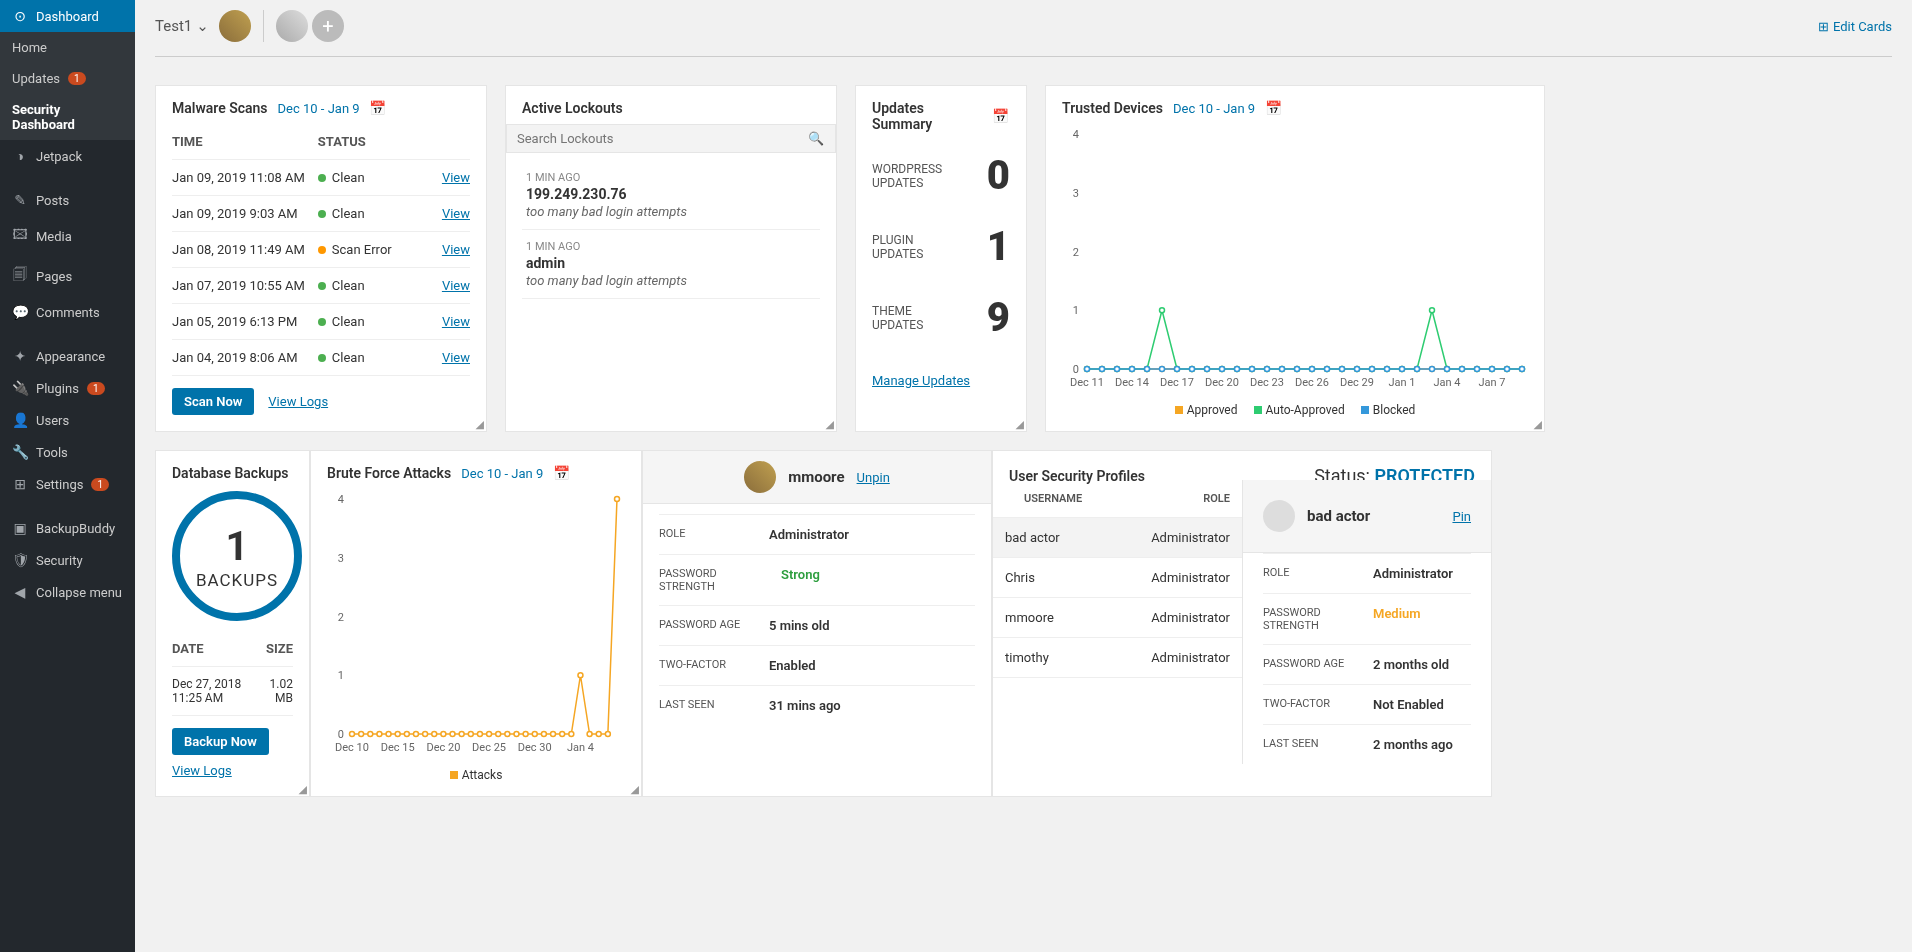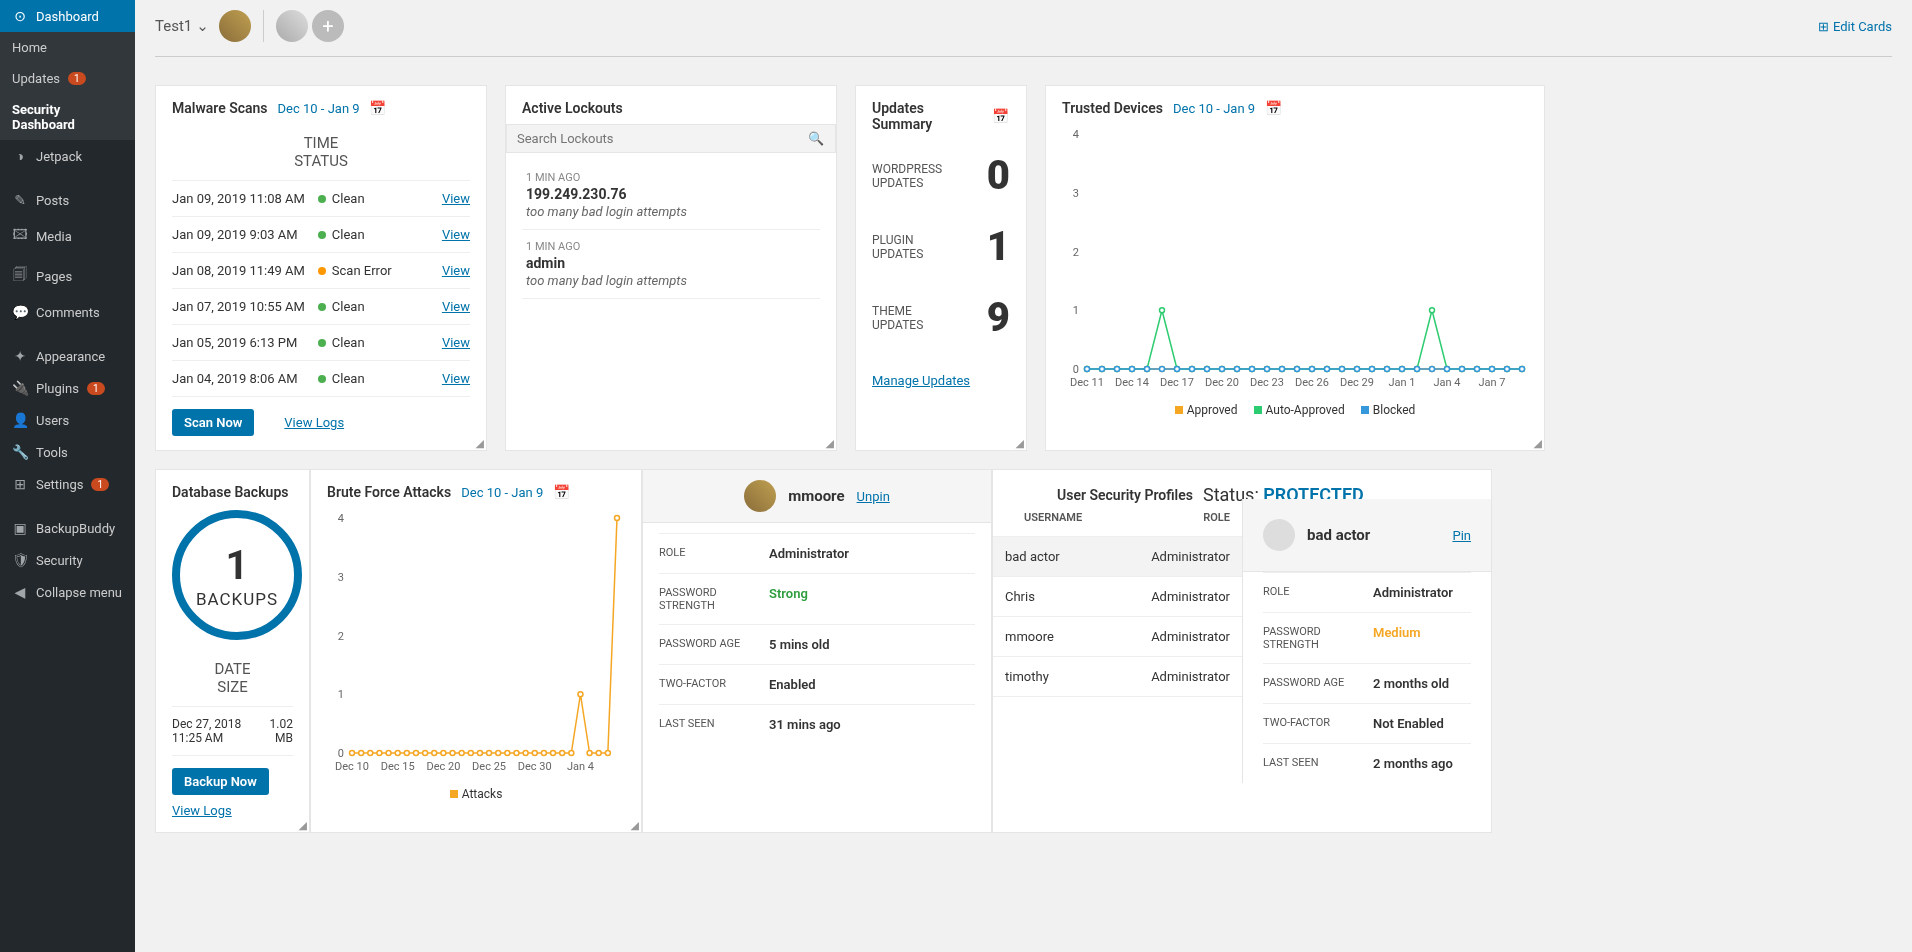--- a/index.html
+++ b/index.html
@@ -20,65 +20,65 @@
 .topbar .avatars { display: flex; align-items: center; gap: 4px; }
 .avatar { width: 32px; height: 32px; border-radius: 50%; background: #888 center/cover; display: inline-block; }
 .add-btn { width: 32px; height: 32px; border-radius: 50%; background: #bbb; color: #fff; display: inline-flex; align-items: center; justify-content: center; font-size: 20px; }
 .topbar .right { margin-left: auto; color: #0073aa; font-size: 13px; display: flex; align-items: center; gap: 4px; }
 .grid { display: grid; grid-template-columns: 332px 332px 172px 500px; gap: 18px; }
 .card { background: #fff; border: 1px solid #e5e5e5; padding: 14px 16px; position: relative; }
 .card h3 { font-size: 14px; font-weight: 600; margin-bottom: 8px; display: flex; align-items: center; gap: 10px; }
 .date-range { color: #0073aa; font-weight: 400; font-size: 13px; }
 .cal-icon { color: #0073aa; }
 .th-row, .tr-row { display: flex; padding: 10px 0; border-bottom: 1px solid #eee; align-items: center; }
-.th-row { font-size: 15px; color: #555; text-transform: uppercase; font-weight: 400; flex-direction: column; }
+.th-row { font-size: 13px; color: #555; text-transform: uppercase; font-weight: 700; }
 .col-time { flex: 1.3; }
 .col-status { flex: 1; display: flex; align-items: center; gap: 6px; }
 .col-act { width: 40px; text-align: right; }
 .dot { width: 8px; height: 8px; border-radius: 50%; display: inline-block; }
 .dot.green { background: #4caf50; }
 .dot.orange { background: #ff9800; }
 .link { color: #0073aa; text-decoration: underline; cursor: pointer; }
 .btn { background: #0073aa; color: #fff; border: none; padding: 6px 12px; border-radius: 3px; font-size: 13px; cursor: pointer; font-weight: 600; }
-.card-footer { margin-top: 12px; display: flex; align-items: center; gap: 30px; }
+.card-footer { margin-top: 12px; display: flex; align-items: center; gap: 14px; }
 .resize { position: absolute; right: 2px; bottom: 0; color: #999; font-size: 11px; cursor: nwse-resize; }
 .search-lock { width: calc(100% + 32px); margin: 8px -16px; background: #f3f3f3; border: 1px solid #e5e5e5; padding: 6px 10px; display: flex; align-items: center; }
 .search-lock input { flex: 1; border: none; background: transparent; outline: none; font-size: 13px; }
 .lockout { padding: 10px 4px; border-bottom: 1px solid #eee; }
 .lockout .when { font-size: 11px; color: #888; }
 .lockout .who { font-weight: 700; font-size: 14px; margin: 2px 0; }
 .lockout .why { font-style: italic; color: #666; font-size: 13px; }
 .update-row { display: flex; justify-content: space-between; align-items: center; padding: 12px 0; }
 .update-row .label { font-size: 12px; color: #555; text-transform: uppercase; max-width: 90px; }
 .update-row .num { font-size: 40px; font-weight: 900; }
 .update-row.total { background: #f5f5f5; margin: 0 -16px; padding: 12px 16px; }
 .update-row.total .num { color: #0073aa; }
 .manage { margin-top: 20px; }
 .donut { width: 130px; height: 130px; border-radius: 50%; border: 8px solid #0073aa; margin: 10px auto; display: flex; flex-direction: column; align-items: center; justify-content: center; }
 .donut .big { font-size: 40px; font-weight: 700; }
 .donut .lbl { font-size: 17px; letter-spacing: 1px; }
 .row2 { display: grid; grid-template-columns: 155px 332px 350px 500px; margin-top: 18px; }
 .kv { display: flex; padding: 12px 0; border-top: 1px solid #eee; }
 .kv .k { width: 110px; font-size: 11px; color: #555; text-transform: uppercase; }
 .kv .v { font-weight: 600; font-size: 13px; }
-.kv .v.strong { color: #2e9e3f; }
+.kv .v.strong { color: #2e9e3f; margin-left: 12px; }
 .kv .v.med { color: #f5a623; }
 .profile-header { display: flex; align-items: center; gap: 12px; padding: 10px; background: #f5f5f5; margin: -14px -16px 10px; border-bottom: 1px solid #e5e5e5; justify-content: center; }
 .profile-header .name { font-weight: 700; font-size: 15px; }
 .profile-split { display: flex; margin: -14px -16px; }
 .profile-list { width: 250px; border-right: 1px solid #e5e5e5; }
 .profile-list .hdr { display: flex; padding: 12px; font-size: 11px; color: #555; font-weight: 600; border-bottom: 1px solid #eee; }
 .profile-list .hdr .u { flex: 1; padding-left: 19px; }
 .profile-list .row { display: flex; padding: 12px; border-bottom: 1px solid #eee; font-size: 13px; }
 .profile-list .row.sel { background: #f3f3f3; }
 .profile-list .row .u { flex: 1; }
 .profile-detail { flex: 1; }
 .profile-detail .hdr2 { display: flex; align-items: center; gap: 12px; padding: 20px; background: #f5f5f5; border-bottom: 1px solid #e5e5e5; }
 .profile-detail .body { padding: 0 20px; }
-.card.user-sec h3 { justify-content: flex-start; margin-left: 48px; }
+.card.user-sec h3 { justify-content: space-between; }
 .status-prot { font-size: 18px; font-weight: 400; }
 .status-prot .val { color: #0073aa; font-weight: 600; }
 svg text { font-size: 11px; fill: #666; }
 .legend { display: flex; justify-content: center; gap: 16px; font-size: 12px; margin-top: 6px; }
 .legend span { display: flex; align-items: center; gap: 4px; }
 .lg-dot { width: 8px; height: 8px; display: inline-block; }
 .divider { width: 1px; height: 32px; background: #ccc; margin: 0 8px; }
 .card.db .th-row { justify-content: space-between; }
 .card.db .tr-row { justify-content: space-between; font-size: 12px; }
 </style>

